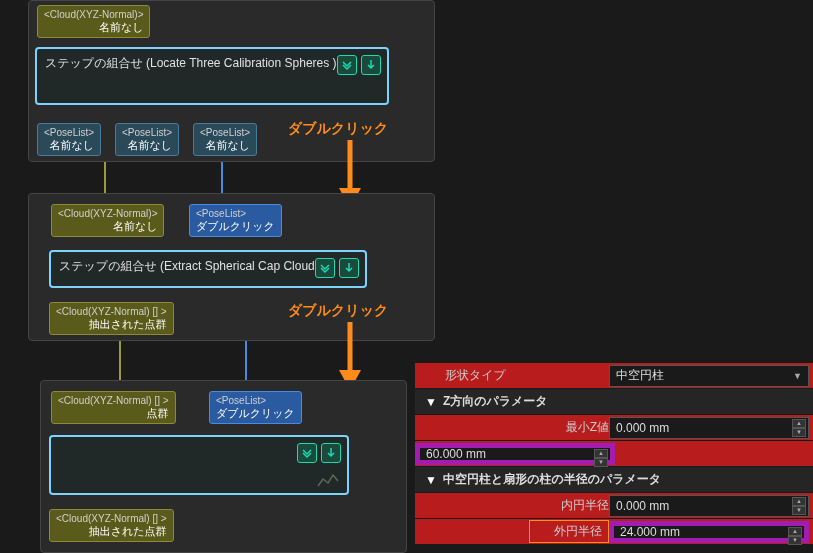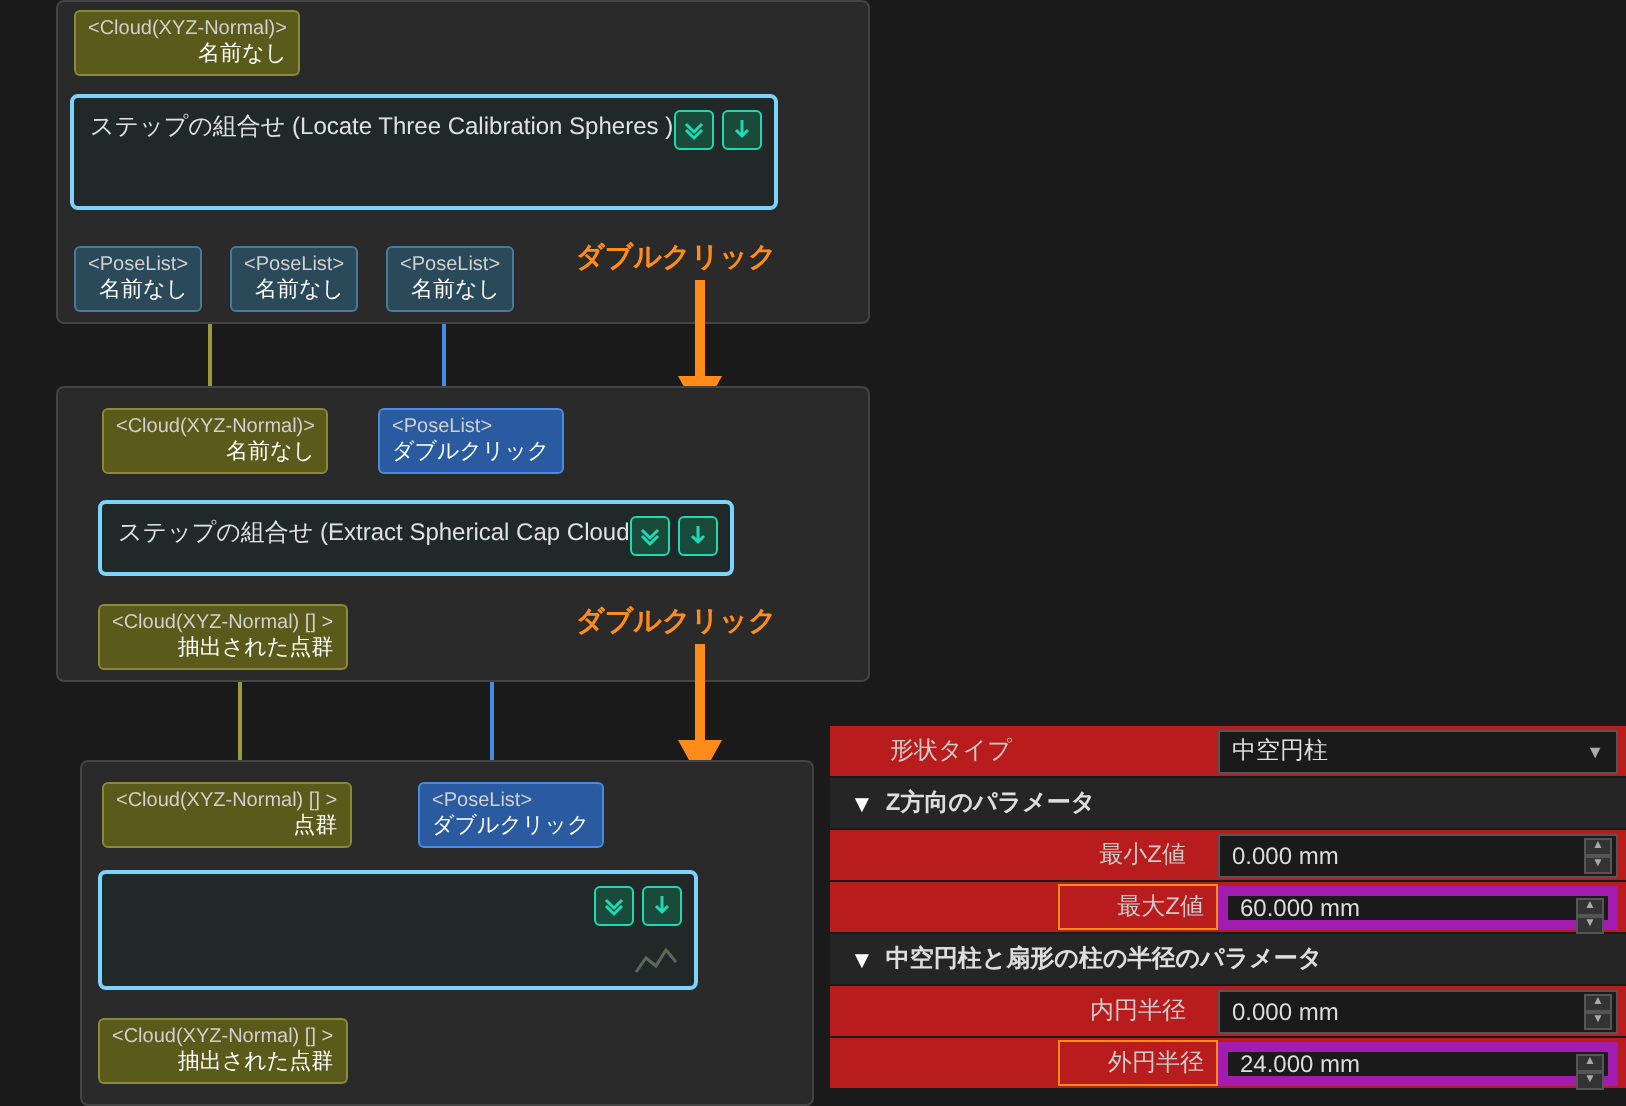--- a/index.html
+++ b/index.html
@@ -34,21 +34,21 @@
 .dblclick { position: absolute; color: #ff8c1a; font-size: 14px; font-weight: bold; }
 .arrow-v { position: absolute; }
 
 
 .props { position: absolute; right: 0; top: 363px; width: 398px; background: #b91c1c; }
 .prow { display: flex; align-items: center; height: 26px; border-bottom: 1px solid #1a1a1a; }
 .prow .plbl { flex: 0 0 auto; padding-left: 12px; color: #ccc; }
 .prow.header { background: #252525; }
 .prow.header .plbl { font-weight: bold; color: #ddd; }
 .prow.header .tri { margin-right: 6px; color: #fff; }
-.prow .plbl-right { margin-left: auto; padding-right: 16px; text-align: right; color: #ccc; min-width: 80px; }
+.prow .plbl-right { margin-left: auto; padding-right: 0; text-align: right; color: #ccc; min-width: 80px; }
 .prow .pval { flex: 0 0 200px; height: 22px; margin-right: 4px; background: #1a1a1a; border: 1px solid #555; display: flex; align-items: center; padding: 4px 6px; color: #ddd; position: relative; }
 .prow .pval.orange { border: 5px solid #a21caf; }
 .prow .pval.select::after { content: "▼"; position: absolute; right: 6px; font-size: 9px; color: #aaa; }
 .prow .pval .spin { position: absolute; right: 2px; top: 1px; width: 14px; height: 18px; display: flex; flex-direction: column; }
 .prow .pval .spin span { flex: 1; background: #333; border: 1px solid #555; font-size: 6px; text-align: center; line-height: 7px; color: #aaa; }
 </style>
 </head>
 <body>
 
 <div class="canvas">
@@ -200,21 +200,20 @@
     <div class="plbl-right">最小Z値</div>
     <div class="pval">
           <span>0.000 mm</span>
           <div class="spin">
             <span>▲</span>
             <span>▼</span>
           </div>
         </div>
   </div>
   <div class="prow">
-    <div class="plbl-right orange" style="border:1px solid #ff8c1a; padding:2px 6px;">最大Z値</div>
     <div class="pval orange">
           <span>60.000 mm</span>
           <div class="spin">
             <span>▲</span>
             <span>▼</span>
           </div>
         </div>
   </div>
   <div class="prow header">
     <span class="tri" style="padding-left:10px;">▼</span>

